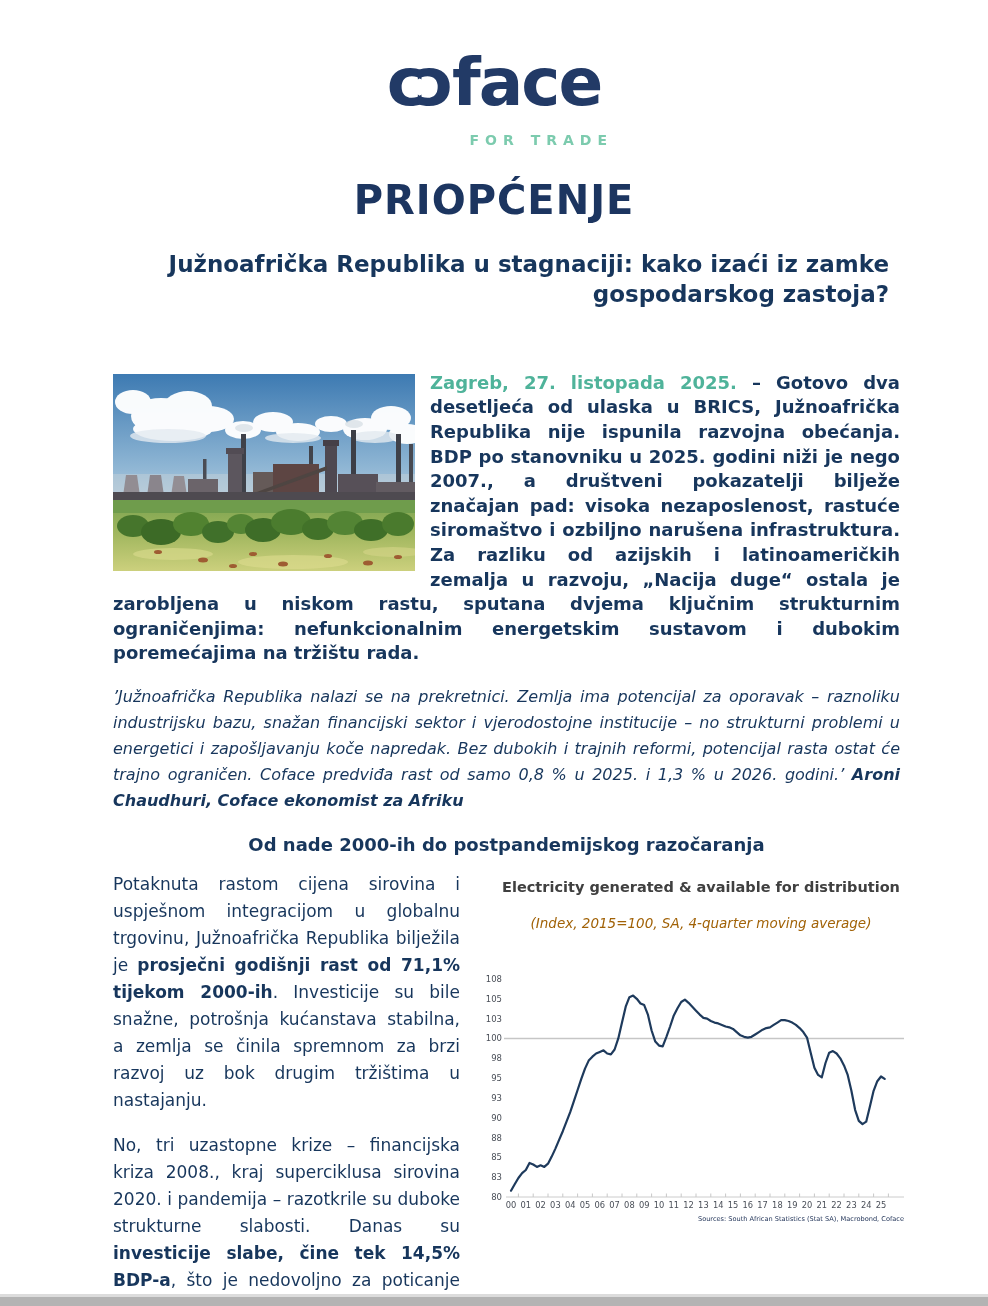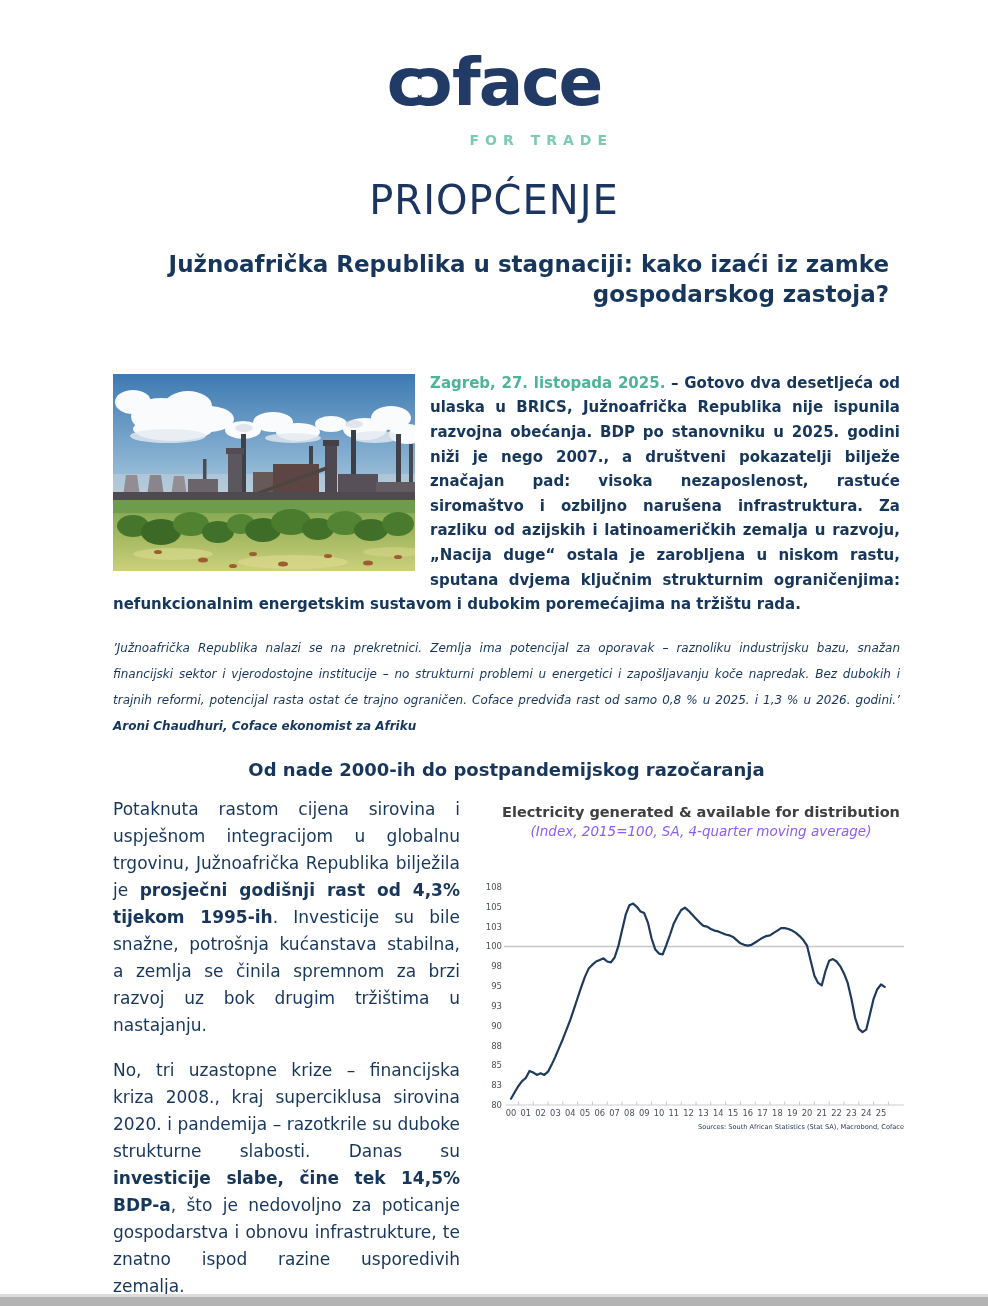--- a/index.html
+++ b/index.html
@@ -3,36 +3,36 @@
 <meta charset="utf-8">
 <style>
   html,body{margin:0;padding:0;background:#ffffff;}
   .page{width:988px;height:1306px;position:relative;background:#ffffff;overflow:hidden;
         font-family:"DejaVu Sans","Liberation Sans",sans-serif;color:#17365c;}
   .logo-block{padding-top:50px;text-align:center;}
   .logo-word{font-size:66px;font-weight:bold;color:#223a66;letter-spacing:-2px;line-height:1;display:inline-block;}
   .lc2{margin-left:-9px;}
   .logo-tagline{width:238px;margin:16px auto;text-align:right;color:#7ccbae;font-size:14px;
                 font-weight:bold;letter-spacing:6px;line-height:1.2;}
-  .doc-title{margin:28px 0 0;text-align:center;font-size:40px;font-weight:normal;color:#1c3560;letter-spacing:1px;}
+  .doc-title{margin:28px 0 0;text-align:center;font-size:40px;font-weight:bold;color:#1c3560;letter-spacing:1px;}
   .headline{margin:26px auto 0;width:790px;text-align:right;font-size:23px;line-height:30px;font-weight:bold;color:#17365c;}
   .content{margin-left:113px;margin-right:88px;}
   .lead{margin-top:62px;}
   .lead::after{content:"";display:block;clear:both;}
   .photo{float:left;width:302px;height:197px;margin:3px 15px 2px 0;}
   .photo svg{display:block;}
-  .lead-para{margin:0;font-weight:bold;font-size:15px;line-height:24.6px;text-align:justify;}
-  .quote{margin:18px 88px 0 113px;font-style:italic;font-size:12px;line-height:26px;text-align:justify;}
+  .lead-para{margin:0;font-weight:bold;font-size:18px;line-height:24.6px;text-align:justify;}
+  .quote{margin:18px 88px 0 113px;font-style:italic;font-size:16px;line-height:26px;text-align:justify;}
   .section-heading{margin:20px 88px 0 113px;font-size:18px;font-weight:bold;text-align:center;}
   .columns{display:flex;margin-top:16px;gap:20px;}
   .col-left{width:347px;flex:none;}
   .col-left p{margin:0 0 18px;font-size:17px;line-height:27px;text-align:justify;}
   .col-right{flex:1;padding-top:8px;}
   .chart-title{text-align:center;font-weight:bold;font-size:14.5px;color:#404040;}
-  .chart-subtitle{text-align:center;font-style:italic;font-size:13.5px;margin-top:3px;color:#8b5cf6;}
+  .chart-subtitle{text-align:center;font-style:italic;font-size:13.5px;margin-top:20px;color:#a16207;}
   .chart-svg{display:block;margin-top:6px;font-family:"DejaVu Sans","Liberation Sans",sans-serif;}
   .run-teal{color:#4fb39a;}
   .run-b{font-weight:bold;}
   .bottom-bar{position:absolute;left:0;right:0;bottom:0;}
   .bottom-light{height:3px;background:#dcdcdc;}
   .bottom-dark{height:9px;background:#b3b3b3;}
 </style>
 </head>
 <body>
 
@@ -139,21 +139,21 @@
     </div>
     <p class="lead-para"><span class="run-teal">Zagreb, 27. listopada 2025.</span><span> – </span><span>Gotovo dva desetljeća od ulaska u BRICS, Južnoafrička Republika nije ispunila razvojna obećanja. BDP po stanovniku u 2025. godini niži je nego 2007., a društveni pokazatelji bilježe značajan pad: visoka nezaposlenost, rastuće siromaštvo i ozbiljno narušena infrastruktura. Za razliku od azijskih i latinoameričkih zemalja u razvoju, „Nacija duge“ ostala je zarobljena u niskom rastu, sputana dvjema ključnim strukturnim ograničenjima: nefunkcionalnim energetskim sustavom i dubokim poremećajima na tržištu rada.</span></p>
   </section>
 
   <p class="quote"><span>’Južnoafrička Republika nalazi se na prekretnici. Zemlja ima potencijal za oporavak – raznoliku industrijsku bazu, snažan financijski sektor i vjerodostojne institucije – no strukturni problemi u energetici i zapošljavanju koče napredak. Bez dubokih i trajnih reformi, potencijal rasta ostat će trajno ograničen. Coface predviđa rast od samo 0,8 % u 2025. i 1,3 % u 2026. godini.’ </span><span class="run-b">Aroni Chaudhuri, Coface ekonomist za Afriku</span></p>
 
   <h3 class="section-heading">Od nade 2000-ih do postpandemijskog razočaranja</h3>
 
   <div class="columns content">
     <div class="col-left">
-      <p><span>Potaknuta rastom cijena sirovina i uspješnom integracijom u globalnu trgovinu, Južnoafrička Republika bilježila je </span><span class="run-b">prosječni godišnji rast od 4,3% tijekom 1995-ih</span><span>. Investicije su bile snažne, potrošnja kućanstava stabilna, a zemlja se činila spremnom za brzi razvoj uz bok drugim tržištima u nastajanju.</span></p>
+      <p><span>Potaknuta rastom cijena sirovina i uspješnom integracijom u globalnu trgovinu, Južnoafrička Republika bilježila je </span><span class="run-b">prosječni godišnji rast od 71,1% tijekom 2000-ih</span><span>. Investicije su bile snažne, potrošnja kućanstava stabilna, a zemlja se činila spremnom za brzi razvoj uz bok drugim tržištima u nastajanju.</span></p>
       <p><span>No, tri uzastopne krize – financijska kriza 2008., kraj superciklusa sirovina 2020. i pandemija – razotkrile su duboke strukturne slabosti. Danas su </span><span class="run-b">investicije slabe, čine tek 14,5% BDP-a</span><span>, što je nedovoljno za poticanje gospodarstva i obnovu infrastrukture, te znatno ispod razine usporedivih zemalja.</span></p>
     </div>
     <figure class="col-right" style="margin:0;">
       <div class="chart-title">Electricity generated &amp; available for distribution</div>
       <div class="chart-subtitle">(Index, 2015=100, SA, 4-quarter moving average)</div>
       <svg id="chart-svg" class="chart-svg" width="442" height="292">
           <line x1="24" y1="101.42857142857143" x2="424" y2="101.42857142857143" stroke="#c6c6c6" stroke-width="1.6"></line>
           <text x="22" y="263" text-anchor="end" font-size="8.5" fill="#4a4f58">80</text>
           <text x="22" y="243.17857142857142" text-anchor="end" font-size="8.5" fill="#4a4f58">83</text>
           <text x="22" y="223.35714285714286" text-anchor="end" font-size="8.5" fill="#4a4f58">85</text>

